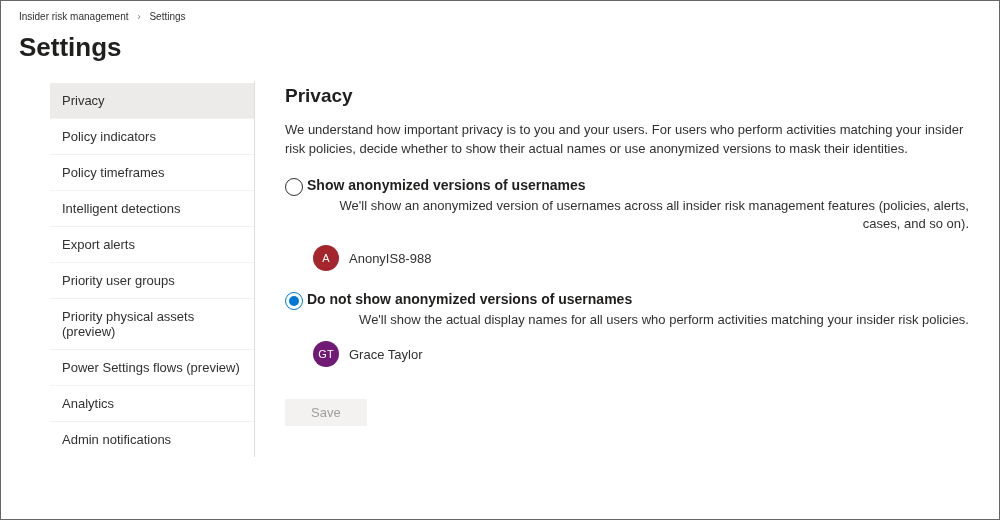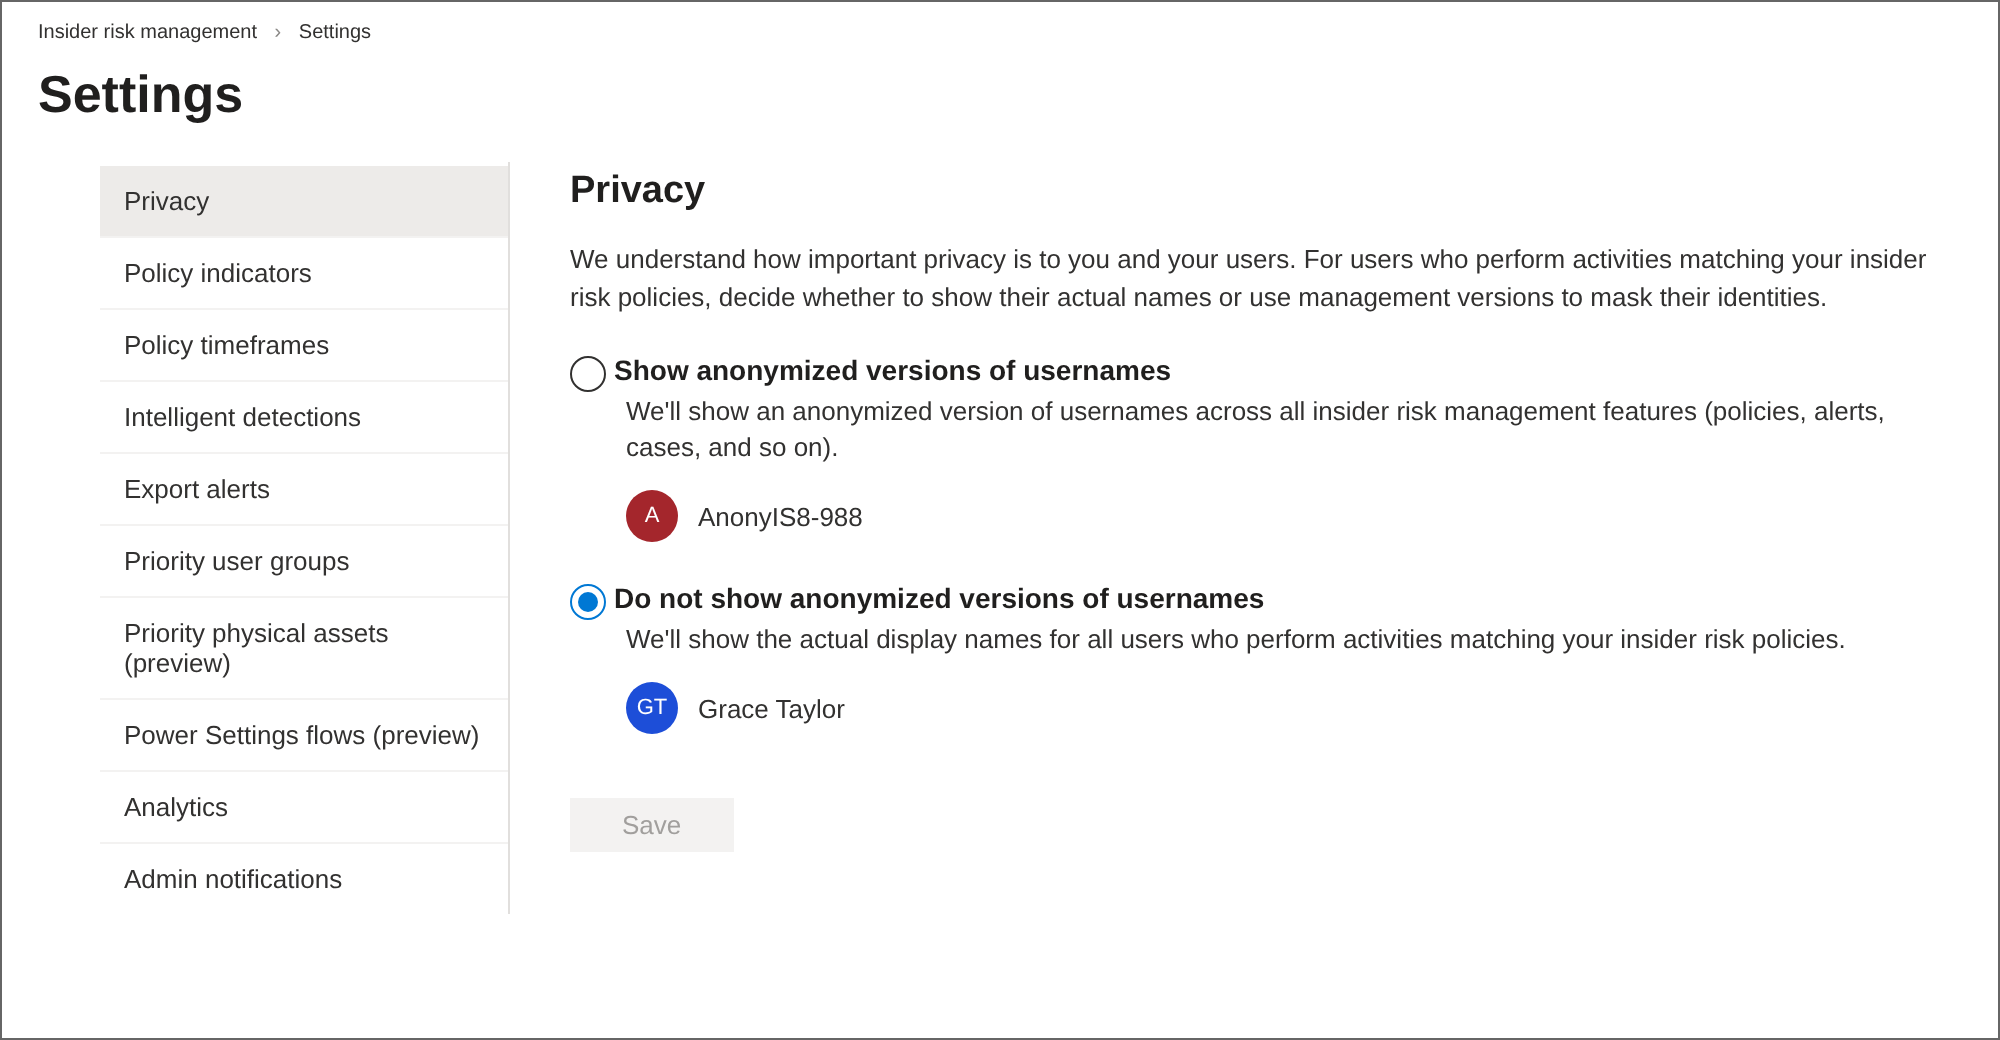--- a/index.html
+++ b/index.html
@@ -103,20 +103,21 @@
       font-size: 14px;
       font-weight: 600;
       color: #201f1e;
     }
     .option-desc {
       font-size: 13px;
       color: #323130;
       margin-left: 28px;
       margin-top: 1px;
       line-height: 1.4;
+      text-align: right;
     }
     .example {
       display: flex;
       align-items: center;
       gap: 10px;
       margin-left: 28px;
       margin-top: 12px;
     }
     .avatar {
       width: 26px;
@@ -124,21 +125,21 @@
       border-radius: 50%;
       color: #fff;
       font-size: 11px;
       font-weight: 400;
       display: flex;
       align-items: center;
       justify-content: center;
       flex-shrink: 0;
     }
     .avatar.red { background: #a4262c; }
-    .avatar.purple { background: #1d4ed8; }
+    .avatar.purple { background: #701a75; }
     .example-name { font-size: 13px; color: #323130; }
     .save-btn {
       padding: 6px 26px;
       background: #f3f2f1;
       color: #a19f9d;
       border: none;
       font-size: 13px;
       cursor: default;
       margin-top: 12px;
     }
@@ -163,21 +164,21 @@
     <div class="side-item">Export alerts</div>
     <div class="side-item">Priority user groups</div>
     <div class="side-item">Priority physical assets (preview)</div>
     <div class="side-item">Power Settings flows (preview)</div>
     <div class="side-item">Analytics</div>
     <div class="side-item">Admin notifications</div>
   </nav>
 
   <main class="main">
     <h2 class="section-title">Privacy</h2>
-    <p class="intro">We understand how important privacy is to you and your users. For users who perform activities matching your insider risk policies, decide whether to show their actual names or use management versions to mask their identities.</p>
+    <p class="intro">We understand how important privacy is to you and your users. For users who perform activities matching your insider risk policies, decide whether to show their actual names or use anonymized versions to mask their identities.</p>
 
     <div class="option">
       <div class="option-head">
         <div class="radio"></div>
         <span class="option-label">Show anonymized versions of usernames</span>
       </div>
       <div class="option-desc">We'll show an anonymized version of usernames across all insider risk management features (policies, alerts, cases, and so on).</div>
       <div class="example">
         <div class="avatar red">A</div>
         <span class="example-name">AnonyIS8-988</span>

